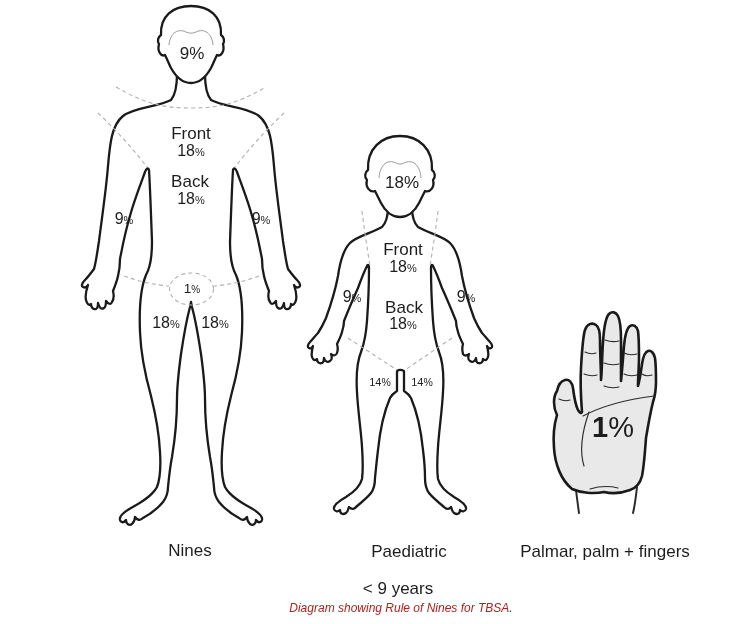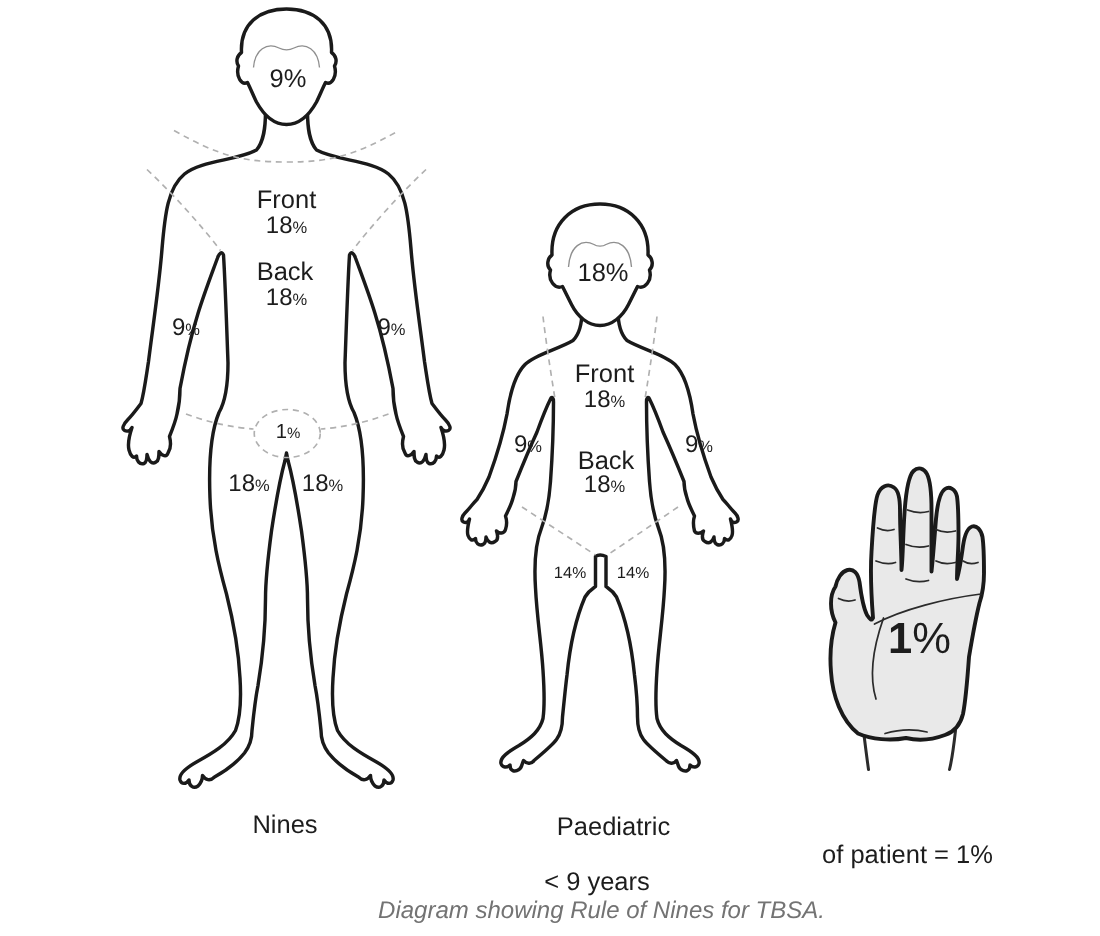--- a/index.html
+++ b/index.html
@@ -16,21 +16,21 @@
   .num .v{font-size:16px;}
   .num .p{font-size:11px;}
   .head-num .v,.head-num .p{font-size:17px;}
   .small-num .v{font-size:13.5px;}
   .small-num .p{font-size:10px;}
   .leg-num .v{font-size:11px;}
   .leg-num .p{font-size:10.5px;}
   .hand-value .v{font-size:29px;font-weight:700;}
   .hand-value .p{font-size:29px;font-weight:400;}
   .fig-caption{font-size:17px;}
-  .caption{font-style:italic;font-size:16px;color:#737373;}
+  .caption{font-style:italic;font-size:12px;color:#b91c1c;}
 </style>
 </head>
 <body>
 
 <div class="canvas">
 
   <svg width="733" height="624" viewBox="0 0 733 624">
 
     <g>
       <path class="outline" d="M 177,74
@@ -198,17 +198,17 @@
   </div>
   <div class="lbl leg-num" style="left:422px;top:381px">
     <span class="v">14</span><span class="p">%</span>
   </div>
   <div class="lbl fig-caption" style="left:409px;top:551px">Paediatric</div>
   <div class="lbl fig-caption" style="left:398px;top:588px">&lt; 9 years</div>
 
   <div class="lbl hand-value" style="left:613px;top:427px">
     <span class="v">1</span><span class="p">%</span>
   </div>
-  <div class="lbl fig-caption" style="left:605px;top:570px">of patient = 1%</div>
+  <div class="lbl fig-caption" style="left:605px;top:551px">Palmar, palm + fingers</div>
 
   <div class="lbl caption" style="left:401px;top:608px">Diagram showing Rule of Nines for TBSA.</div>
 
 </div>
 
 </body></html>

